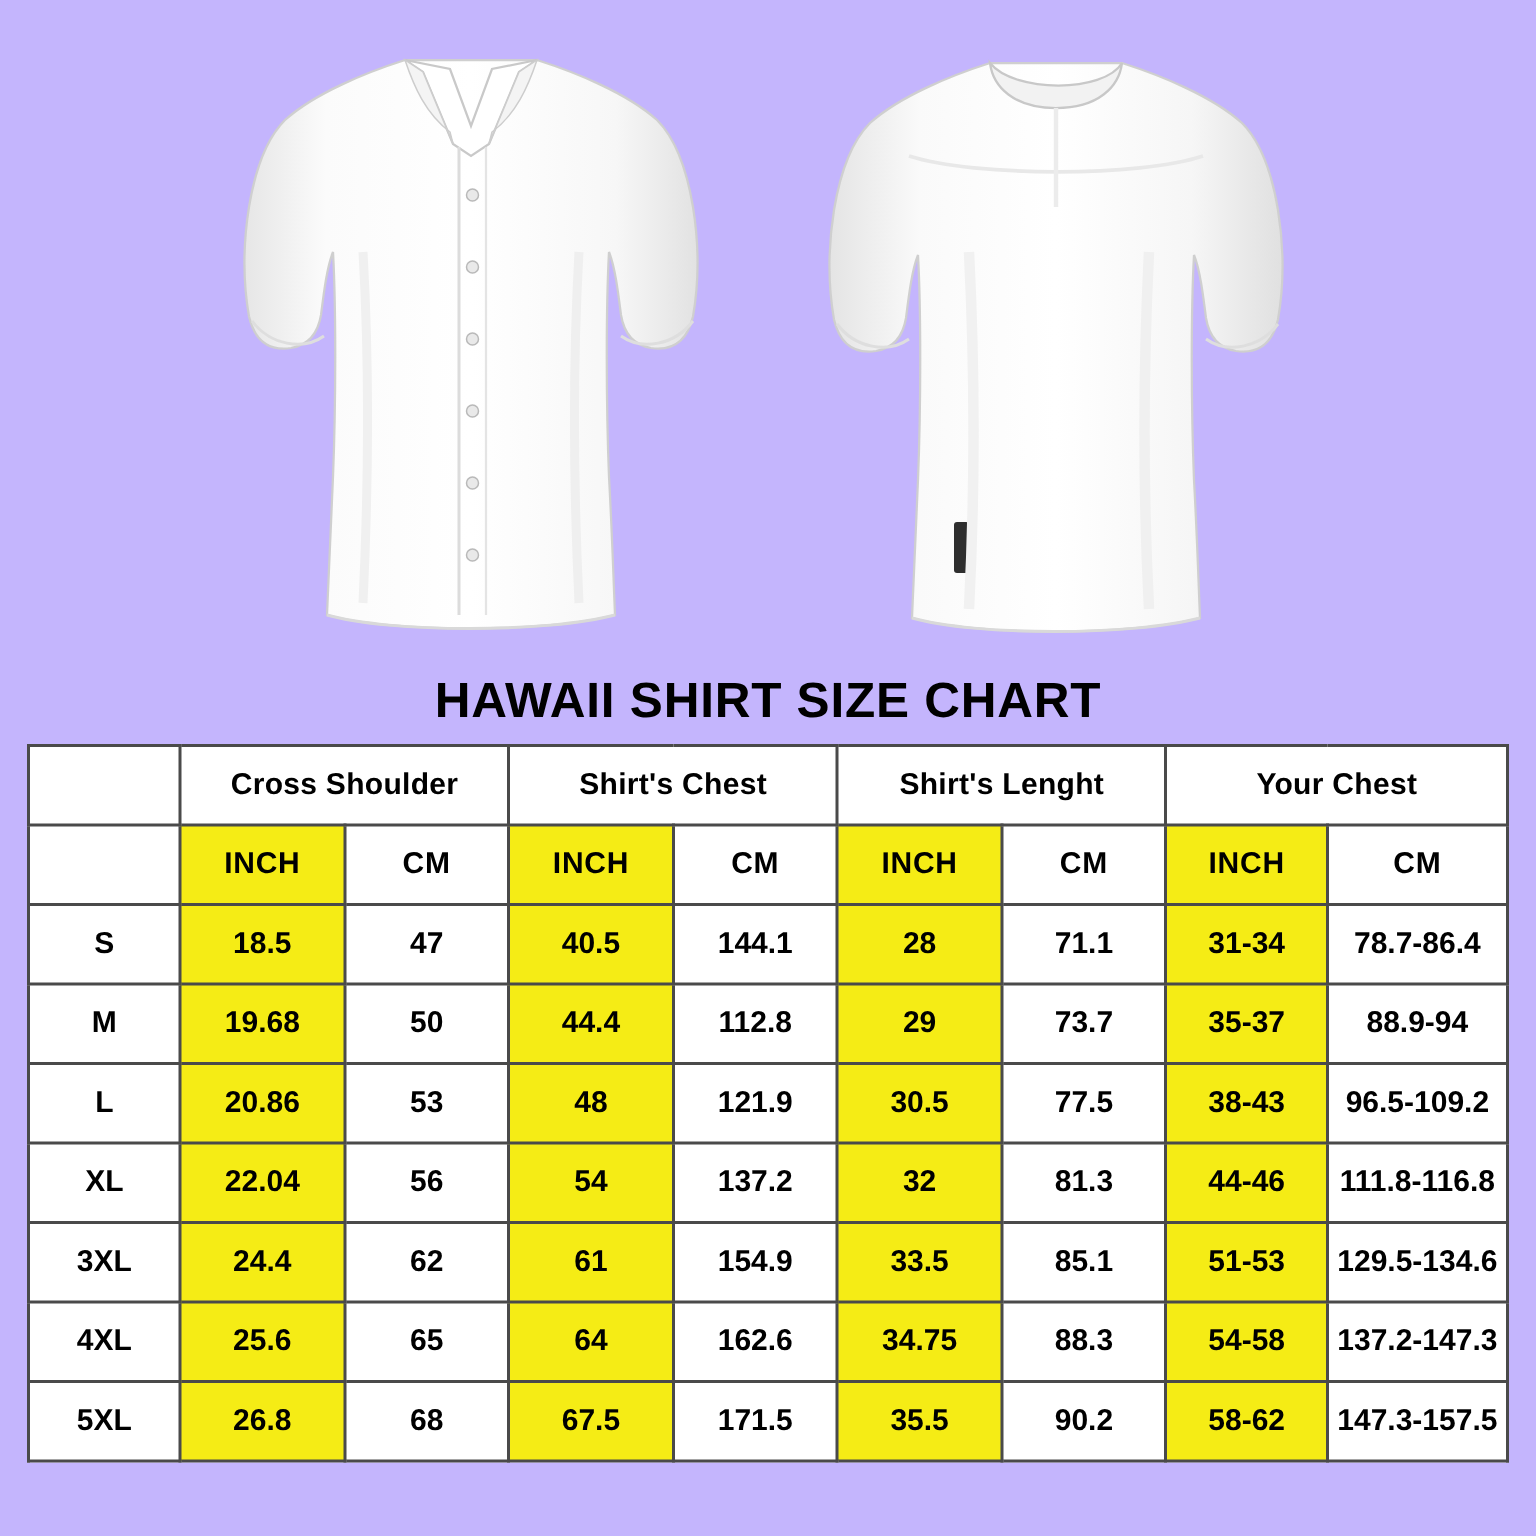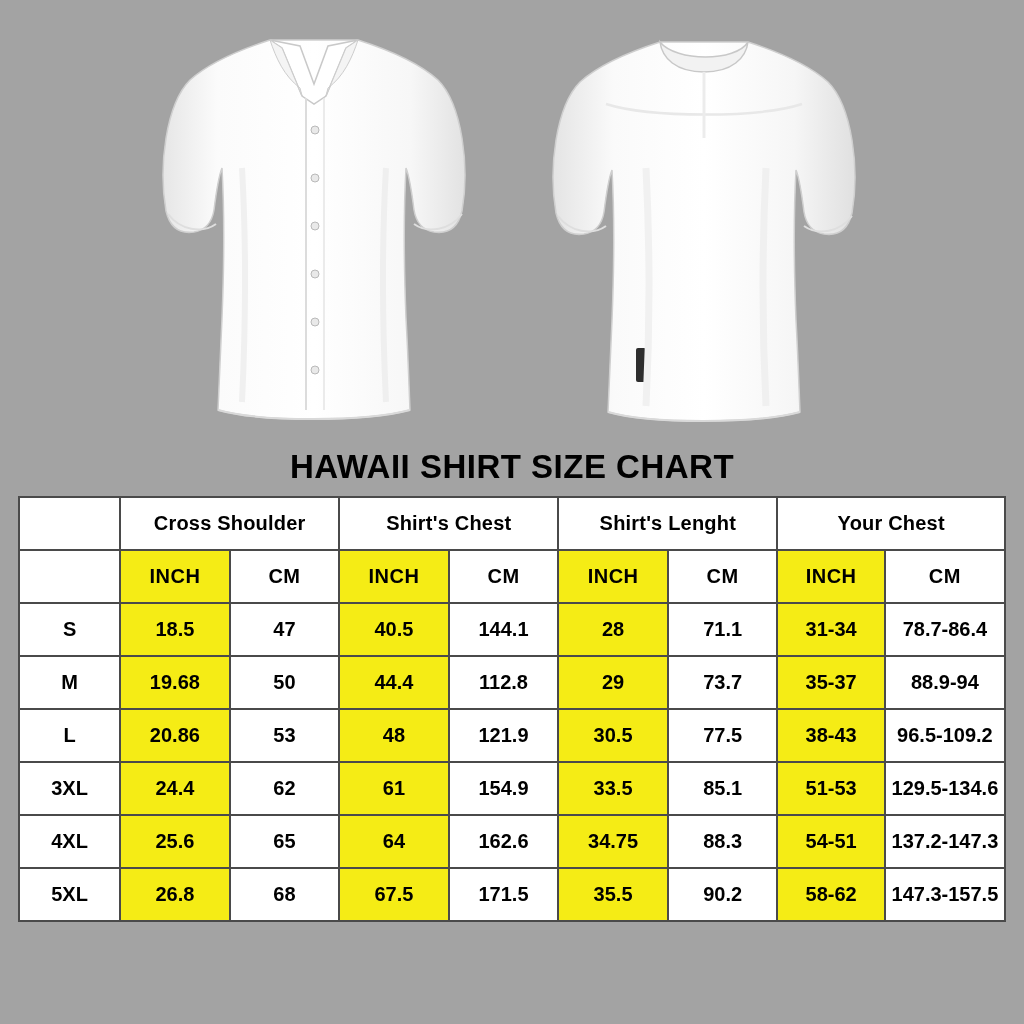--- a/index.html
+++ b/index.html
@@ -12,21 +12,21 @@
     height: 1024px;
     font-family: "Liberation Sans", sans-serif;
     color: #000000;
     overflow: hidden;
   }
 
   .page {
     position: relative;
     width: 1024px;
     height: 1024px;
-    background: #a3a3a3;
+    background: #c4b5fd;
   }
 
   
   .shirts {
     position: relative;
     height: 448px;
     width: 1024px;
   }
   .shirt {
     position: absolute;
@@ -225,39 +225,50 @@
           <td class="hl">20.86</td>
           <td>53</td>
           <td class="hl">48</td>
           <td>121.9</td>
           <td class="hl">30.5</td>
           <td>77.5</td>
           <td class="hl">38-43</td>
           <td class="small-num">96.5-109.2</td>
         </tr>
         <tr>
+          <td class="size-cell">XL</td>
+          <td class="hl">22.04</td>
+          <td>56</td>
+          <td class="hl">54</td>
+          <td>137.2</td>
+          <td class="hl">32</td>
+          <td>81.3</td>
+          <td class="hl">44-46</td>
+          <td class="small-num">111.8-116.8</td>
+        </tr>
+        <tr>
           <td class="size-cell">3XL</td>
           <td class="hl">24.4</td>
           <td>62</td>
           <td class="hl">61</td>
           <td>154.9</td>
           <td class="hl">33.5</td>
           <td>85.1</td>
           <td class="hl">51-53</td>
           <td class="small-num">129.5-134.6</td>
         </tr>
         <tr>
           <td class="size-cell">4XL</td>
           <td class="hl">25.6</td>
           <td>65</td>
           <td class="hl">64</td>
           <td>162.6</td>
           <td class="hl">34.75</td>
           <td>88.3</td>
-          <td class="hl">54-51</td>
+          <td class="hl">54-58</td>
           <td class="small-num">137.2-147.3</td>
         </tr>
         <tr>
           <td class="size-cell">5XL</td>
           <td class="hl">26.8</td>
           <td>68</td>
           <td class="hl">67.5</td>
           <td>171.5</td>
           <td class="hl">35.5</td>
           <td>90.2</td>

